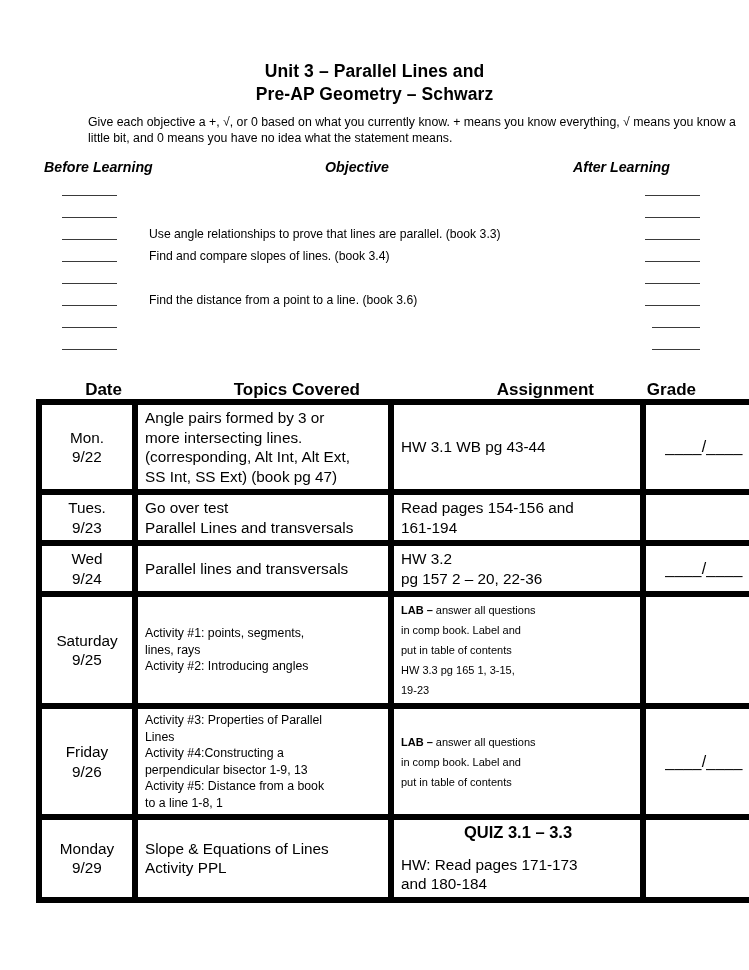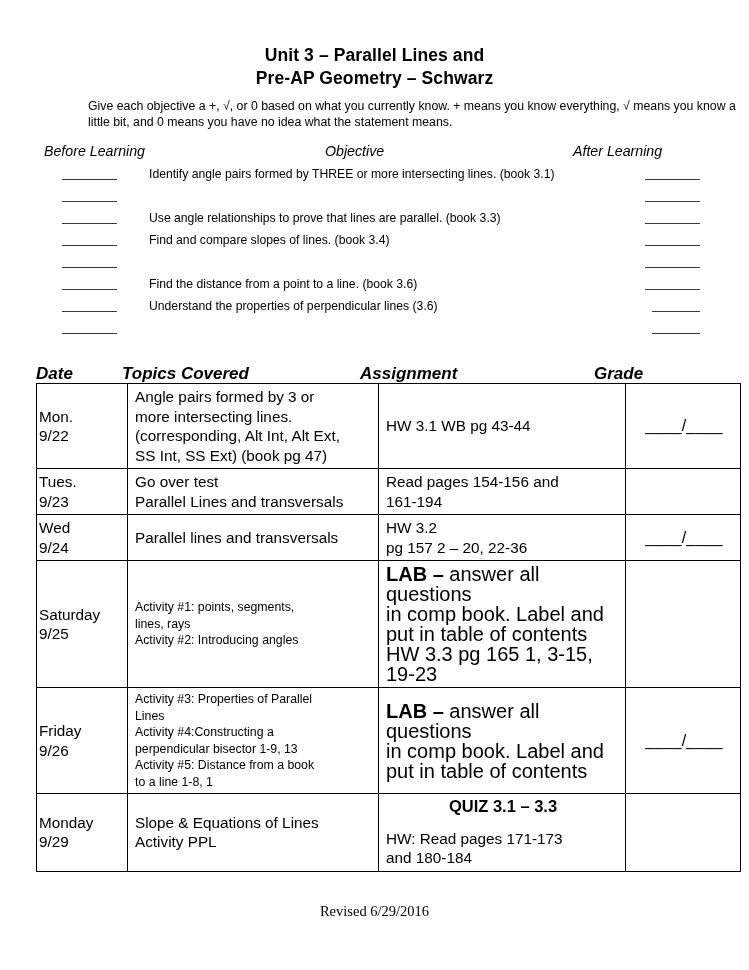--- a/index.html
+++ b/index.html
@@ -11,21 +11,21 @@
     width: 749px;
     height: 970px;
     font-family: "Liberation Sans", sans-serif;
     color: #000000;
     position: relative;
     overflow: hidden;
   }
 
   .page {
     position: absolute;
-    left: 0; top: 0;
+    left: 0; top: 16px;
     width: 749px;
     height: 868px;
   }
 
   
   .title-block {
     position: absolute;
     left: 0;
     top: 44px;
     width: 749px;
@@ -48,21 +48,21 @@
     line-height: 15.5px;
     text-align: left;
     margin-left: 44px;
   }
 
   
   .obj-head {
     position: absolute;
     top: 143px;
     font-size: 14.2px;
-    font-weight: normal;
+    font-weight: bold;
     font-style: italic;
   }
   .obj-head.before { left: 44px; }
   .obj-head.objective { left: 306px; margin-left: 19px; }
   .obj-head.after { left: 573px; }
 
   .obj-list {
     position: absolute;
     left: 0;
     top: 166px;
@@ -103,65 +103,64 @@
   
   .tbl-headers {
     position: absolute;
     top: 364px;
     height: 22px;
   }
   .tbl-header {
     position: absolute;
     font-size: 17px;
     font-weight: bold;
-    text-align: left;
+    text-align: right;
     top: 0;
-    font-style: italic;
   }
   .th-date { left: 36px; width: 86px; }
   .th-topics { left: 122px; width: 238px; }
   .th-assign { left: 360px; width: 234px; }
   .th-grade { left: 594px; width: 102px; }
 
   table.schedule {
     position: absolute;
     left: 36px;
     top: 383px;
     width: 660px;
     border-collapse: collapse;
     table-layout: fixed;
   }
   table.schedule td {
-    border: 1px solid #000000;
+    border: 6px solid #000000;
     vertical-align: middle;
     padding: 3px 5px 3px 7px;
     font-size: 15.3px;
     line-height: 19.5px;
   }
   table.schedule td.date {
     width: 86px;
-    text-align: left;
+    text-align: center;
     padding-left: 2px;
     padding-right: 2px;
     white-space: pre-line;
   }
   table.schedule td.topics { width: 238px; }
   table.schedule td.assign { width: 234px; }
   table.schedule td.grade {
     width: 102px;
     text-align: center;
     font-size: 16px;
     letter-spacing: 0.2px;
   }
   table.schedule td.small {
     font-size: 12.3px;
     line-height: 16.5px;
   }
   table.schedule td.small-assign {
-    font-size: 20px;
+    font-size: 11px;
     line-height: 20px;
   }
   .cell-line { display: block; }
   .cell-line.center-bold {
     display: block;
     text-align: center;
     font-weight: bold;
     font-size: 16.5px;
   }
   .cell-line.spacer { display: block; height: 12px; }
@@ -191,21 +190,20 @@
   <div class="intro">Give each objective a +, √, or 0 based on what you currently know.  + means you know everything, √ means you know a little bit, and 0 means you have no idea what the statement means.</div>
 
   <div class="obj-head before">Before Learning</div>
   <div class="obj-head objective">Objective</div>
   <div class="obj-head after">After Learning</div>
 
   <div class="obj-list">
 
     <div class="obj-row">
       <span class="blank-line blank-before"></span>
-      <span class="obj-text">Identify angle pairs formed by THREE or more intersecting lines. (book 3.1)</span>
       <span class="blank-line blank-after"></span>
     </div>
 
     <div class="obj-row">
       <span class="blank-line blank-before"></span>
       <span class="blank-line blank-after"></span>
     </div>
 
     <div class="obj-row">
       <span class="blank-line blank-before"></span>
@@ -225,21 +223,20 @@
     </div>
 
     <div class="obj-row">
       <span class="blank-line blank-before"></span>
       <span class="obj-text">Find the distance from a point to a line.  (book 3.6)</span>
       <span class="blank-line blank-after"></span>
     </div>
 
     <div class="obj-row indent-last">
       <span class="blank-line blank-before"></span>
-      <span class="obj-text">Understand the properties of perpendicular lines (3.6)</span>
       <span class="blank-line blank-after"></span>
     </div>
 
     <div class="obj-row indent-last">
       <span class="blank-line blank-before"></span>
       <span class="obj-text"></span>
       <span class="blank-line blank-after"></span>
     </div>
 
   </div>
@@ -345,15 +342,14 @@
           <span class="cell-line spacer"></span>
           <span class="cell-line">HW:  Read pages 171-173</span>
           <span class="cell-line">and 180-184</span>
         </td>
         <td class="grade"></td>
       </tr>
 
     </tbody>
   </table>
 
-  <div class="footer">Revised 6/29/2016</div>
 
 </div>
 
 </body></html>

